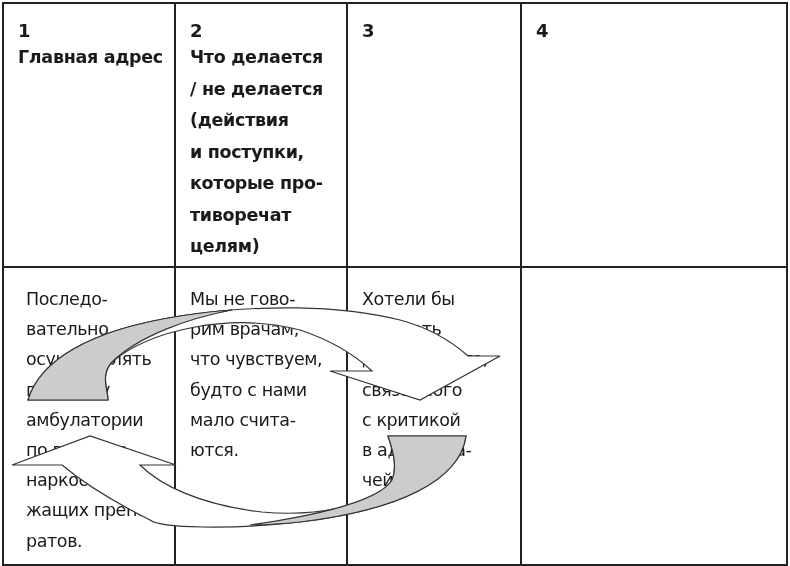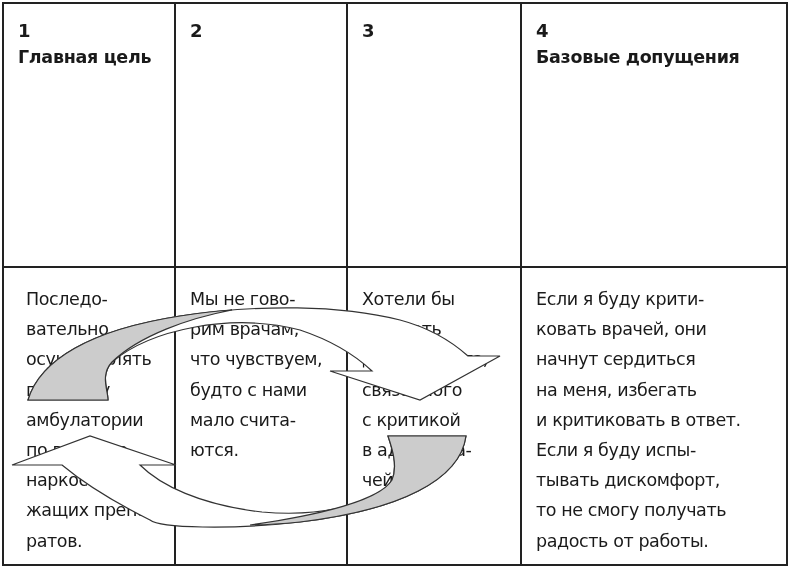--- a/index.html
+++ b/index.html
@@ -86,31 +86,37 @@
 <div class="table-frame">
 
   <div class="vline" style="left:170px;"></div>
   <div class="vline" style="left:342px;"></div>
   <div class="vline" style="left:516px;"></div>
 
   <div class="hline" style="top:262px;"></div>
 
   <div class="cell head-cell" style="left:0; width:170px;">
     <div class="col-num">1</div>
-    <div class="head-title">Главная цель</div>
+    <div class="head-title">Главная адрес</div>
   </div>
   <div class="cell head-cell" style="left:172px; width:170px;">
     <div class="col-num">2</div>
+    <div class="head-title">Что делается
+/ не делается
+(действия
+и поступки,
+которые про-
+тиворечат
+целям)</div>
   </div>
   <div class="cell head-cell" style="left:344px; width:172px;">
     <div class="col-num">3</div>
   </div>
   <div class="cell head-cell" style="left:518px; width:264px;">
     <div class="col-num">4</div>
-    <div class="head-title">Базовые допущения</div>
   </div>
 
   <div class="cell body-cell" style="left:0; width:170px;margin-left:8px;">
     <div class="body-text">Последо-
 вательно
 осуществлять
 политику
 амбулатории
 по выписке
 наркосодер-
@@ -126,31 +132,20 @@
 ются.</div>
   </div>
   <div class="cell body-cell" style="left:344px; width:172px;">
     <div class="body-text">Хотели бы
 избегать
 дискомфорта,
 связанного
 с критикой
 в адрес вра-
 чей.</div>
-  </div>
-  <div class="cell body-cell" style="left:518px; width:264px;">
-    <div class="body-text">Если я буду крити-
-ковать врачей, они
-начнут сердиться
-на меня, избегать
-и критиковать в ответ.
-Если я буду испы-
-тывать дискомфорт,
-то не смогу получать
-радость от работы.</div>
   </div>
 </div>
 
 <svg class="arrows" viewBox="0 0 790 566" xmlns="http://www.w3.org/2000/svg">
 
   <g>
     <path d="M 28 400
              C 40 360, 90 330, 180 316
              C 260 304, 340 305, 400 320
              C 430 328, 450 340, 468 356

